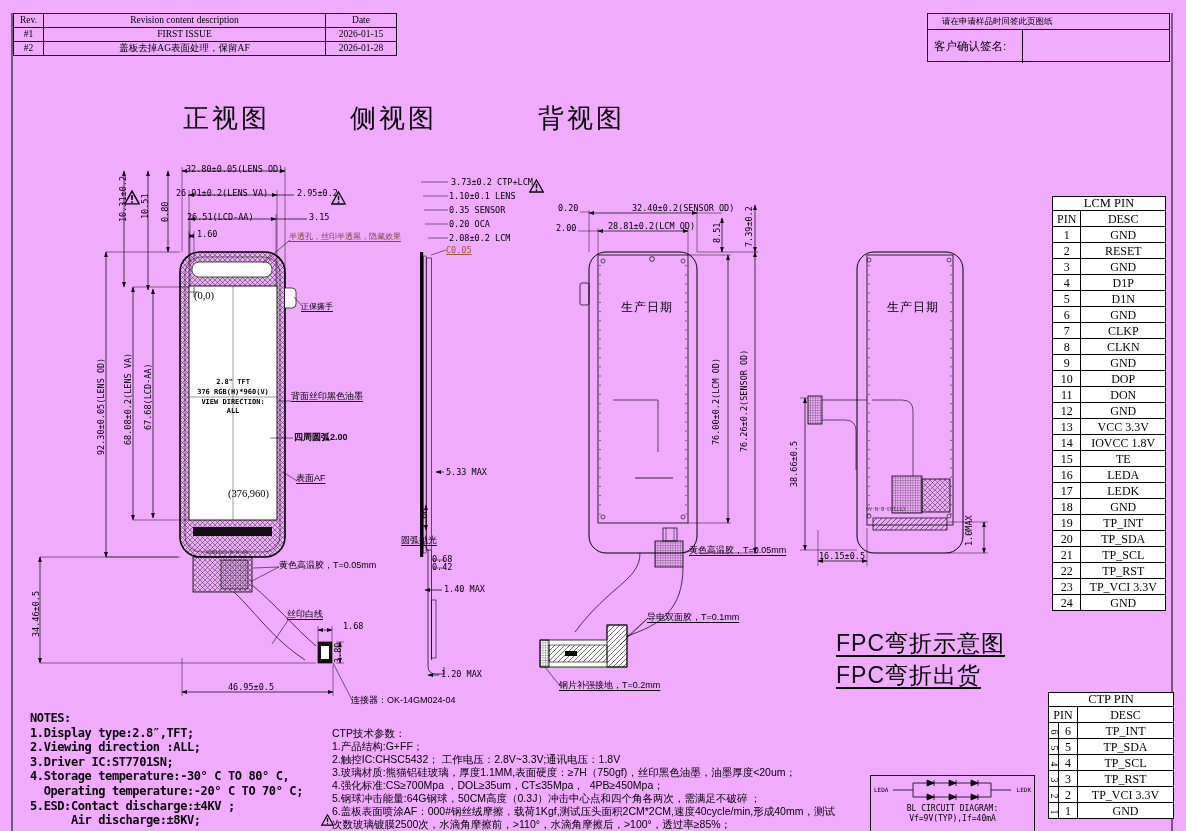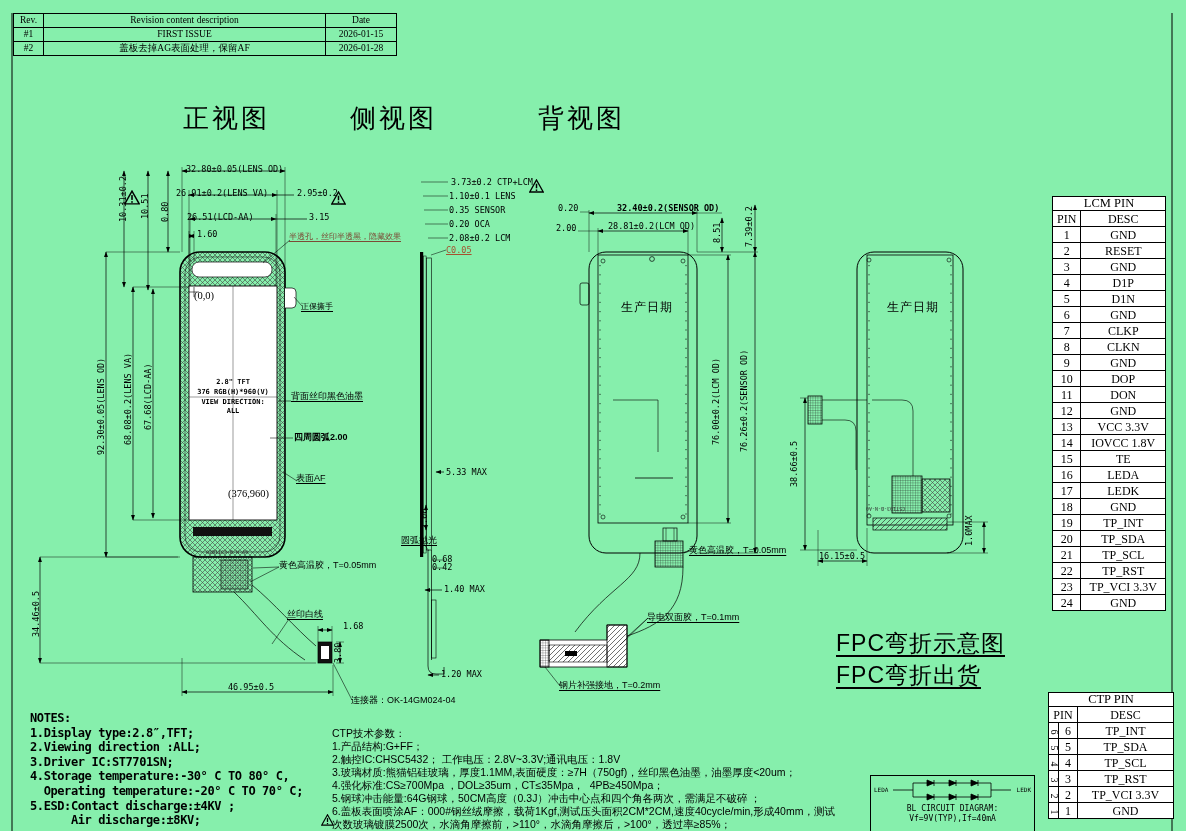--- a/index.html
+++ b/index.html
@@ -1,16 +1,16 @@
 <!DOCTYPE html>
 <html><head>
 <meta charset="utf-8">
 <style>
   html,body{margin:0;padding:0;background:#e8e8e8;}
-  .sheet{position:relative;width:1186px;height:831px;background:#86efac;overflow:hidden;
+  .sheet{position:relative;width:1186px;height:831px;background:#f0abfc;overflow:hidden;
          font-family:"Liberation Sans",sans-serif;color:#000;}
   svg.lines{position:absolute;left:0;top:0;}
 
   
   .rev-table{position:absolute;left:13px;top:13px;border-collapse:collapse;
              font-family:"Liberation Serif",serif;font-size:9.5px;text-align:center;}
   .rev-table td{border:1px solid #000;height:13px;line-height:1;padding:0 2px;}
   .rev-table td:nth-child(1){width:25px;}
   .rev-table td:nth-child(2){width:277px;}
   .rev-table td:nth-child(3){width:66px;}
@@ -215,20 +215,27 @@
         </tr>
         <tr>
           <td>#2</td>
           <td>盖板去掉AG表面处理，保留AF</td>
           <td>2026-01-28</td>
         </tr>
       </tbody>
   </table>
 
 
+  <div class="cust-box">
+    <div class="cust-note">请在申请样品时回签此页图纸</div>
+    <div class="cust-row">
+      <div class="cust-label">客户确认签名:</div>
+      <div class="cust-blank"></div>
+    </div>
+  </div>
 
   <div class="view-title" style="left:183px;top:101px">正视图</div>
   <div class="view-title" style="left:350px;top:101px">侧视图</div>
   <div class="view-title" style="left:538px;top:101px">背视图</div>
 
   <div class="panel-info">2.8" TFT
 376 RGB(H)*960(V)
 VIEW DIRECTION:
 ALL</div>
 
@@ -473,21 +480,21 @@
       <span class="ann" style="left: 449px; top: 234px;">2.08±0.2 LCM</span>
       <span class="ann c005" style="left: 446px; top: 246px;">C0.05</span>
       <span class="ann" style="left: 446px; top: 468px;">5.33 MAX</span>
       <span class="ann rot" style="left: 420px; top: 529px;">2.00</span>
       <span class="ann cjk u" style="left: 401px; top: 536px;">圆弧抛光</span>
       <span class="ann" style="left: 432px; top: 555px;">0.68</span>
       <span class="ann" style="left: 432px; top: 563px;">0.42</span>
       <span class="ann" style="left: 444px; top: 585px;">1.40 MAX</span>
       <span class="ann" style="left: 441px; top: 670px;">1.20 MAX</span>
       <span class="ann" style="left: 558px; top: 204px;">0.20</span>
-      <span class="ann" style="left: 617px; top: 204px; font-weight: bold;">32.40±0.2(SENSOR OD)</span>
+      <span class="ann" style="left: 632px; top: 204px;">32.40±0.2(SENSOR OD)</span>
       <span class="ann" style="left: 556px; top: 224px;">2.00</span>
       <span class="ann" style="left: 608px; top: 222px;">28.81±0.2(LCM OD)</span>
       <span class="ann rot" style="left: 713px; top: 243px;">8.51</span>
       <span class="ann rot" style="left: 745px; top: 247px;">7.39±0.2</span>
       <span class="ann cjk12" style="left: 621px; top: 301px;">生产日期</span>
       <span class="ann rot" style="left: 712px; top: 445px;">76.00±0.2(LCM OD)</span>
       <span class="ann rot" style="left: 740px; top: 452px;">76.26±0.2(SENSOR OD)</span>
       <span class="ann cjk u" style="left: 689px; top: 546px;">黄色高温胶，T=0.05mm</span>
       <span class="ann cjk u" style="left: 647px; top: 613px;">导电双面胶，T=0.1mm</span>
       <span class="ann cjk u" style="left: 559px; top: 681px;">钢片补强接地，T=0.2mm</span>

